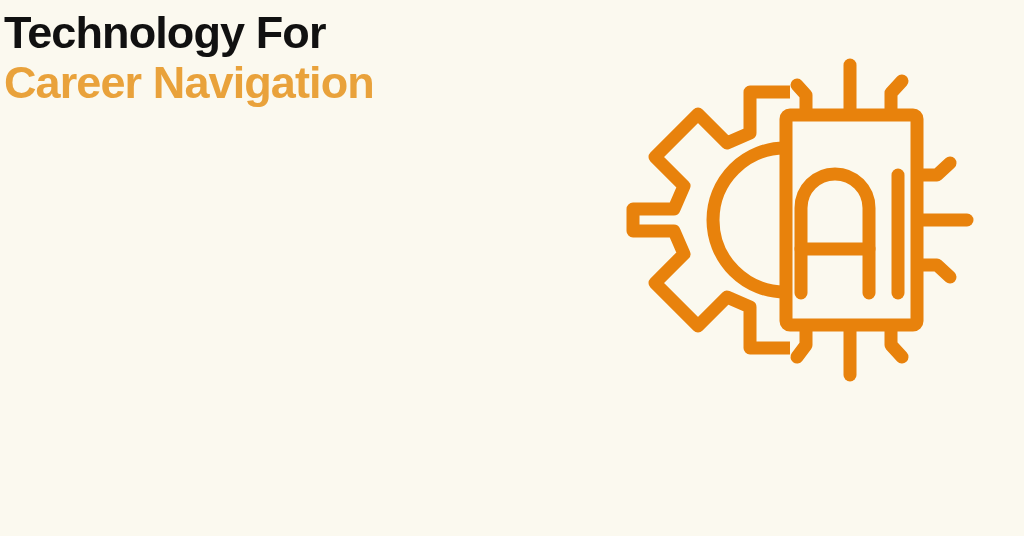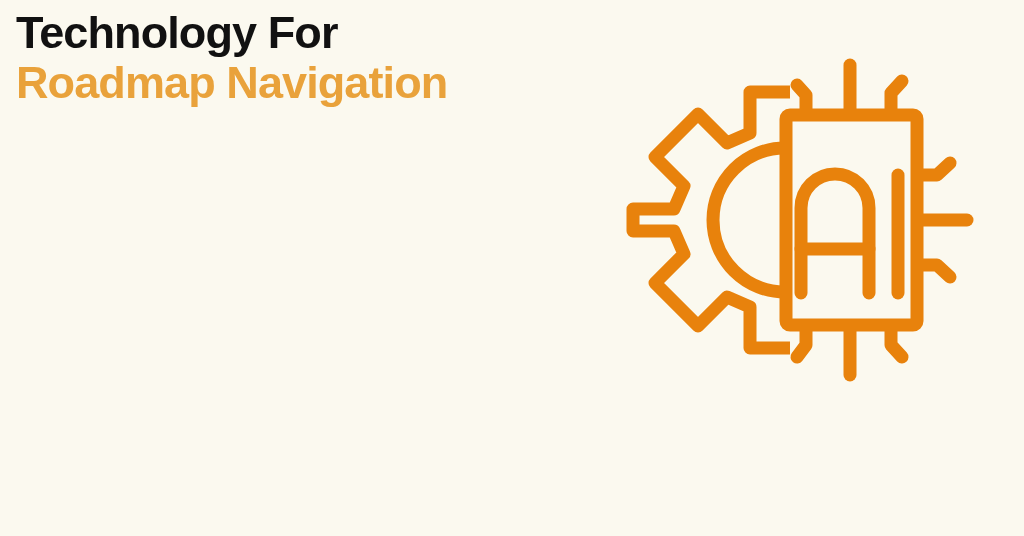--- a/index.html
+++ b/index.html
@@ -20,21 +20,21 @@
     position: relative;
     width: 1024px;
     height: 536px;
     background: #FBF9EF;
     box-sizing: border-box;
   }
 
   
   #text-block {
     position: absolute;
-    left: 16px;
+    left: 4px;
     top: 8px;
     width: 520px;
   }
 
   .headline {
     margin: 0;
     font-family: "Liberation Sans", sans-serif;
     font-weight: 700;
     font-size: 45px;
     line-height: 50px;
@@ -72,21 +72,21 @@
 </style>
 </head>
 <body>
 
 <div id="banner">
 
   <div id="text-block">
 
     <h1 class="headline headline-line1">Technology For</h1>
 
-    <h1 class="headline headline-line2">Roadmap Navigation</h1>
+    <h1 class="headline headline-line2">Career Navigation</h1>
 
   </div>
 
   <div id="illustration">
     <svg viewBox="0 0 400 350" xmlns="http://www.w3.org/2000/svg" fill="none" stroke="#E8820C" stroke-width="13" stroke-linecap="round" stroke-linejoin="round">
 
       <defs>
         <clipPath id="left-of-chip">
           <rect x="-20" y="-20" width="215" height="400"></rect>
         </clipPath>

